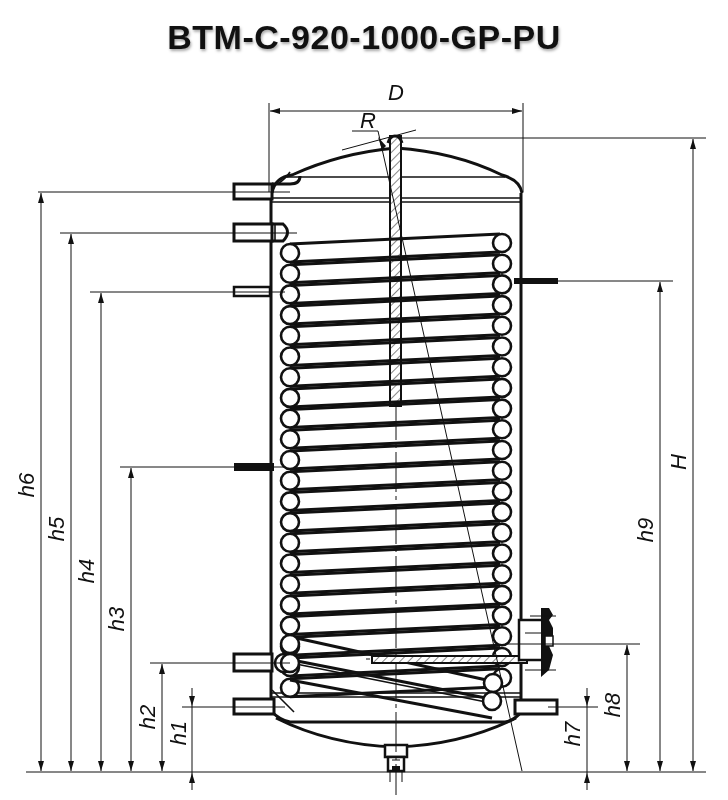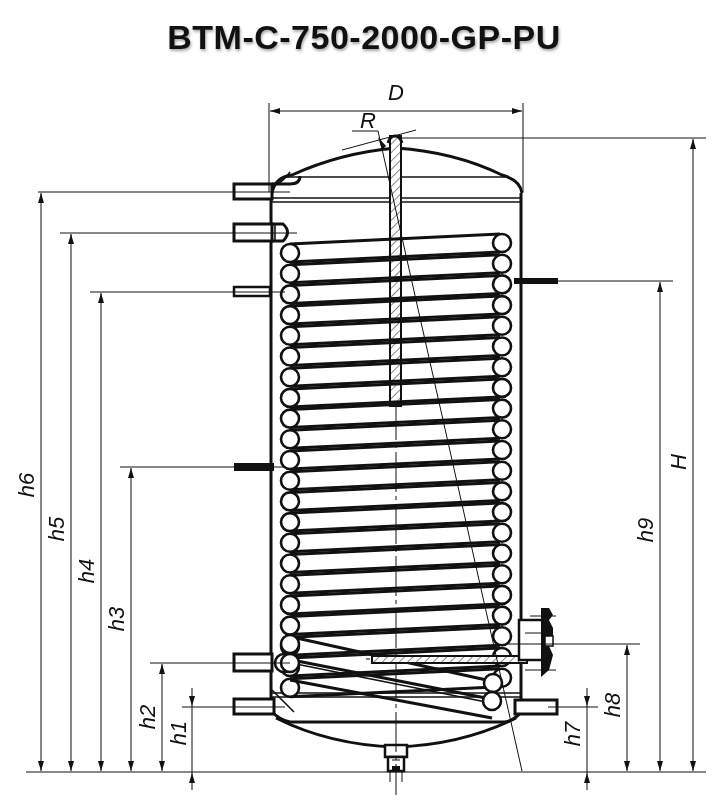--- a/index.html
+++ b/index.html
@@ -14,21 +14,21 @@
   .dimtxt { font-family: "Liberation Sans", sans-serif; font-style: italic; font-size: 22px; fill: #111111; }
   .thin { stroke: #111111; stroke-width: 1; fill: none; }
   .med { stroke: #111111; stroke-width: 1.6; fill: none; }
   .thick { stroke: #111111; stroke-width: 3; fill: none; }
   .coil { stroke: #111111; stroke-width: 2.6; fill: #ffffff; }
   .fill-black { fill: #111111; stroke: none; }
 </style>
 </head>
 <body>
 
-<div id="title">BTM-C-750-2000-GP-PU</div>
+<div id="title">BTM-C-920-1000-GP-PU</div>
 
 <svg id="drawing" width="728" height="800" viewBox="0 0 728 800" xmlns="http://www.w3.org/2000/svg">
   <defs>
     <marker id="arr" viewBox="0 0 10 10" refX="10" refY="5" markerWidth="10" markerHeight="10" orient="auto-start-reverse" markerUnits="userSpaceOnUse">
       <path d="M0,2 L10,5 L0,8 z" fill="#111"></path>
     </marker>
     <pattern id="hatch" width="6" height="6" patternUnits="userSpaceOnUse" patternTransform="rotate(45)">
       <rect width="6" height="6" fill="#fff"></rect>
       <line x1="0" y1="0" x2="0" y2="6" stroke="#111" stroke-width="1"></line>
     </pattern>

